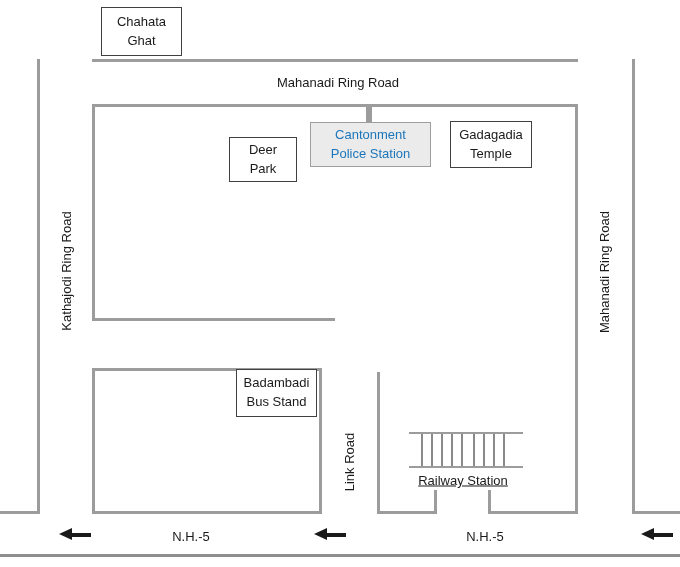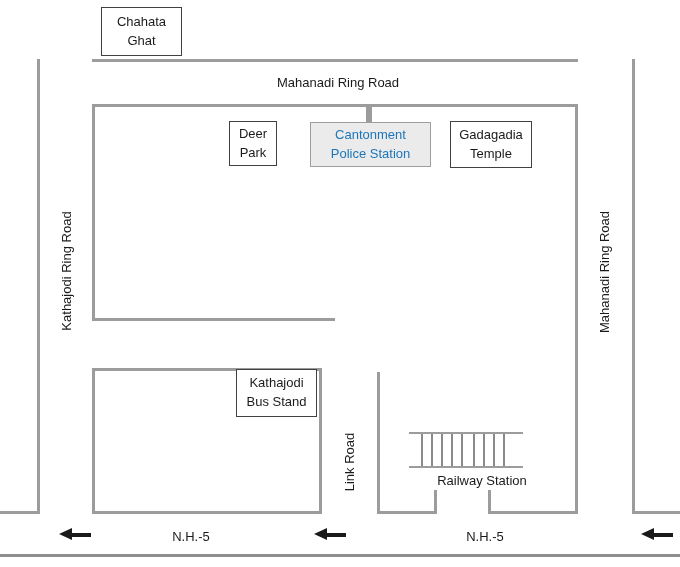--- a/index.html
+++ b/index.html
@@ -105,42 +105,42 @@
     <div class="tie" style="left:64px;"></div>
     <div class="tie" style="left:74px;"></div>
     <div class="tie" style="left:84px;"></div>
     <div class="tie" style="left:94px;"></div>
   </div>
 
   <div class="place-box" style="left:101px; top:7px; width:81px; height:49px;">Chahata
 Ghat</div>
 
 
-  <div class="place-box" style="left:229px; top:121px; width:48px; height:45px;">Deer
+  <div class="place-box" style="left:229px; top:137px; width:68px; height:45px;">Deer
 Park</div>
 
   <div class="place-box highlight" style="left:310px; top:122px; width:121px; height:45px;">Cantonment
 Police Station</div>
 
   <div class="place-box" style="left:450px; top:121px; width:82px; height:47px;">Gadagadia
 Temple</div>
 
 
-  <div class="place-box" style="left:236px; top:369px; width:81px; height:48px;">Kathajodi
+  <div class="place-box" style="left:236px; top:369px; width:81px; height:48px;">Badambadi
 Bus Stand</div>
 
   <div class="road-label" style="left:338px; top:82px;">Mahanadi Ring Road</div>
 
   <div class="road-label vertical" style="left:66px; top:271px;">Kathajodi Ring Road</div>
 
   <div class="road-label vertical" style="left:604px; top:272px;">Mahanadi Ring Road</div>
 
   <div class="road-label vertical" style="left:349px; top:462px;">Link Road</div>
 
-  <div class="road-label" style="left:482px; top:480px;">Railway Station</div>
+  <div class="road-label" style="left:463px; top:480px;text-decoration:underline;">Railway Station</div>
 
   <div class="road-label" style="left:191px; top:536px;">N.H.-5</div>
 
   <div class="road-label" style="left:485px; top:536px;">N.H.-5</div>
 
   <div class="arrow" style="left:59px; top:528px;">
     <div class="head"></div>
       <div class="shaft"></div>
   </div>
   <div class="arrow" style="left:314px; top:528px;">

